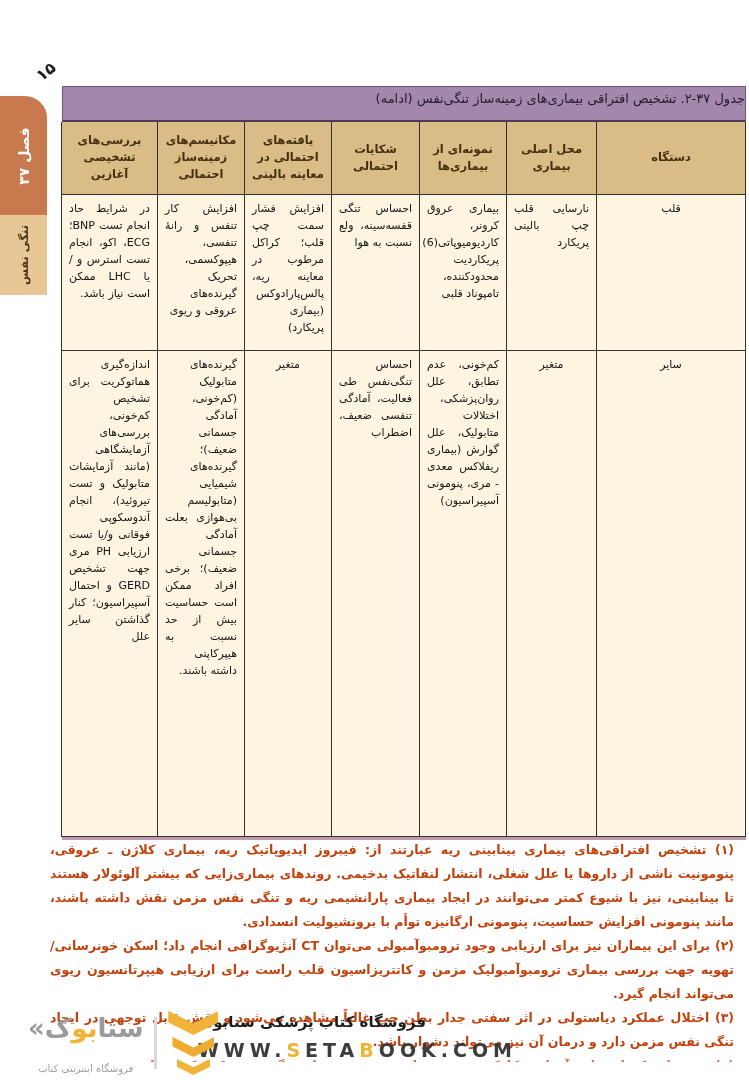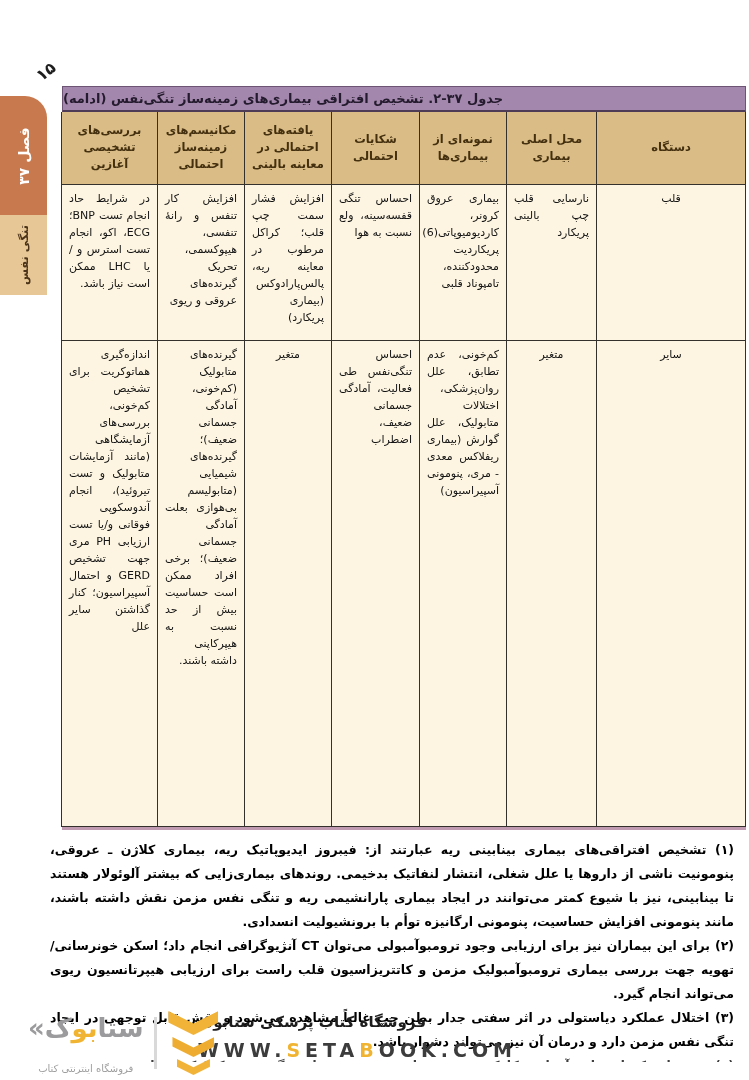--- a/index.html
+++ b/index.html
@@ -33,22 +33,22 @@
   .tab-chapter .vlabel { color: #ffffff; font-weight: bold; font-size: 14px; letter-spacing: 1px; }
   .tab-topic .vlabel { color: #4a3319; font-weight: bold; font-size: 11.5px; }
 
   
   .table-wrap {
     position: absolute; left: 62px; top: 86px; width: 684px;
     direction: rtl; border-bottom: 3px solid #c09ab0;
   }
   .table-title {
     background: #a487ad; border: 1px solid #6d5374; border-bottom: 2px solid #4e3b55;
-    color: #241b2e; font-weight: bold; font-size: 13px;
-    text-align: left; height: 26px; line-height: 23px;
+    color: #241b2e; font-weight: normal; font-size: 13px;
+    text-align: right; height: 36px; line-height: 23px;
   }
   table { width: 100%; border-collapse: collapse; table-layout: fixed; background: #fdf5e1; }
   th {
     background: #d9bc86; color: #44300f; font-weight: bold; font-size: 11.5px;
     line-height: 17px; text-align: center; vertical-align: middle;
     padding: 3px 2px; border: 1px solid #34312d; border-top: none;
   }
   td {
     font-size: 11px; line-height: 17px; color: #141414;
     vertical-align: top; text-align: justify;
@@ -56,21 +56,21 @@
   }
   td.center { text-align: center; margin-top: 44px; }
   tr.head-row { height: 72px; }
   tr.row-heart { height: 156px; }
   tr.row-other { height: 486px; }
 
   
   .footnotes {
     position: absolute; left: 50px; top: 838px; width: 684px;
     direction: rtl; text-align: justify;
-    font-size: 12.5px; font-weight: bold; line-height: 24px; color: #000000;
+    font-size: 12.5px; font-weight: bold; line-height: 24px; color: #c2410c;
   }
   .fn { margin: 0; }
   .fn-partial { height: 8px; overflow: hidden; opacity: .75; }
 
   
   .footer-right { position: absolute; right: 232px; top: 1013px; }
   .store-title {
     direction: rtl; text-align: left;
     font-size: 15px; font-weight: bold; color: #1d1d1d; margin-bottom: 8px;
   }
@@ -137,21 +137,21 @@
           <td>بیماری عروق کرونر، کاردیومیوپاتی(6) پریکاردیت محدودکننده، تامپوناد قلبی</td>
           <td>احساس تنگی قفسه‌سینه، ولع نسبت به هوا</td>
           <td>افزایش فشار سمت چپ قلب؛ کراکل مرطوب در معاینه ریه، پالس‌پارادوکس (بیماری پریکارد)</td>
           <td>افزایش کار تنفس و رانهٔ تنفسی، هیپوکسمی، تحریک گیرنده‌های عروقی و ریوی</td>
           <td>در شرایط حاد انجام تست BNP؛ ECG، اکو، انجام تست استرس و / یا LHC ممکن است نیاز باشد.</td>
         </tr>
         <tr class="row-other">
           <td class="center">سایر</td>
           <td class="center">متغیر</td>
           <td>کم‌خونی، عدم تطابق، علل روان‌پزشکی، اختلالات متابولیک، علل گوارش (بیماری ریفلاکس معدی - مری، پنومونی آسپیراسیون)</td>
-          <td>احساس تنگی‌نفس طی فعالیت، آمادگی جسمانی ضعیف، اضطراب</td>
+          <td>احساس تنگی‌نفس طی فعالیت، آمادگی تنفسی ضعیف، اضطراب</td>
           <td class="center">متغیر</td>
           <td>گیرنده‌های متابولیک (کم‌خونی، آمادگی جسمانی ضعیف)؛ گیرنده‌های شیمیایی (متابولیسم بی‌هوازی بعلت آمادگی جسمانی ضعیف)؛ برخی افراد ممکن است حساسیت بیش از حد نسبت به هیپرکاپنی داشته باشند.</td>
           <td>اندازه‌گیری هماتوکریت برای تشخیص کم‌خونی، بررسی‌های آزمایشگاهی (مانند آزمایشات متابولیک و تست تیروئید)، انجام آندوسکوپی فوقانی و/یا تست ارزیابی PH مری جهت تشخیص GERD و احتمال آسپیراسیون؛ کنار گذاشتن سایر علل</td>
         </tr>
       </tbody>
     </table>
   </div>
 
   <div class="footnotes">
     <p class="fn">(۱) تشخیص افتراقی‌های بیماری بینابینی ریه عبارتند از: فیبروز ایدیوپاتیک ریه، بیماری کلاژن ـ عروقی، پنومونیت ناشی از داروها یا علل شغلی، انتشار لنفاتیک بدخیمی. روندهای بیماری‌زایی که بیشتر آلوئولار هستند تا بینابینی، نیز با شیوع کمتر می‌توانند در ایجاد بیماری پارانشیمی ریه و تنگی نفس مزمن نقش داشته باشند، مانند پنومونی افزایش حساسیت، پنومونی ارگانیزه توأم با برونشیولیت انسدادی.</p>

